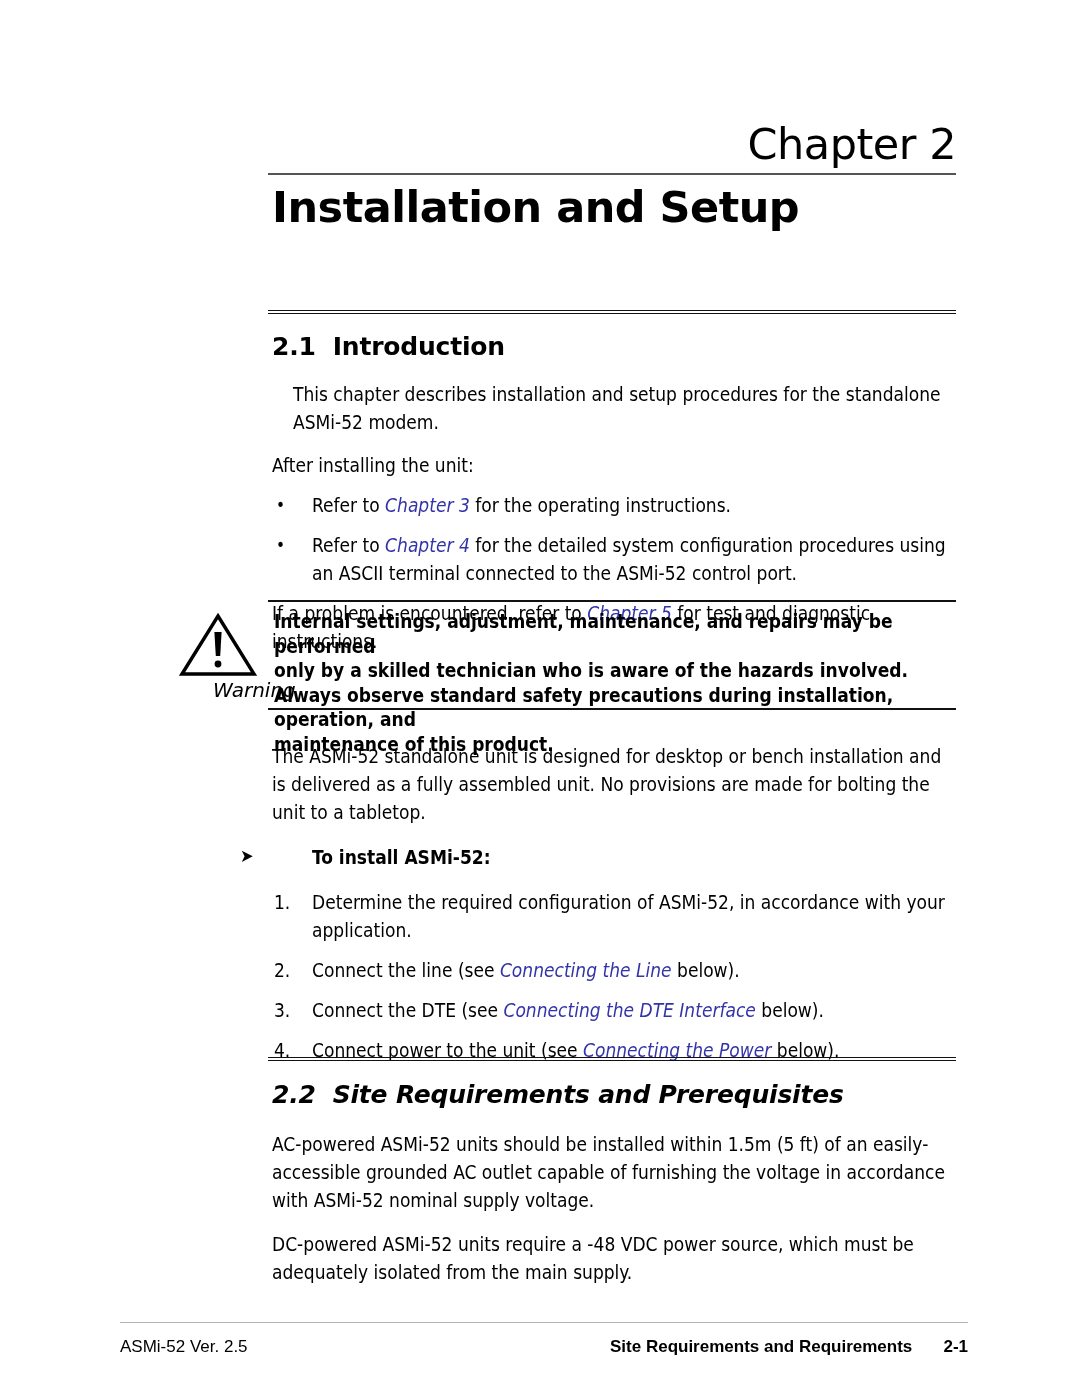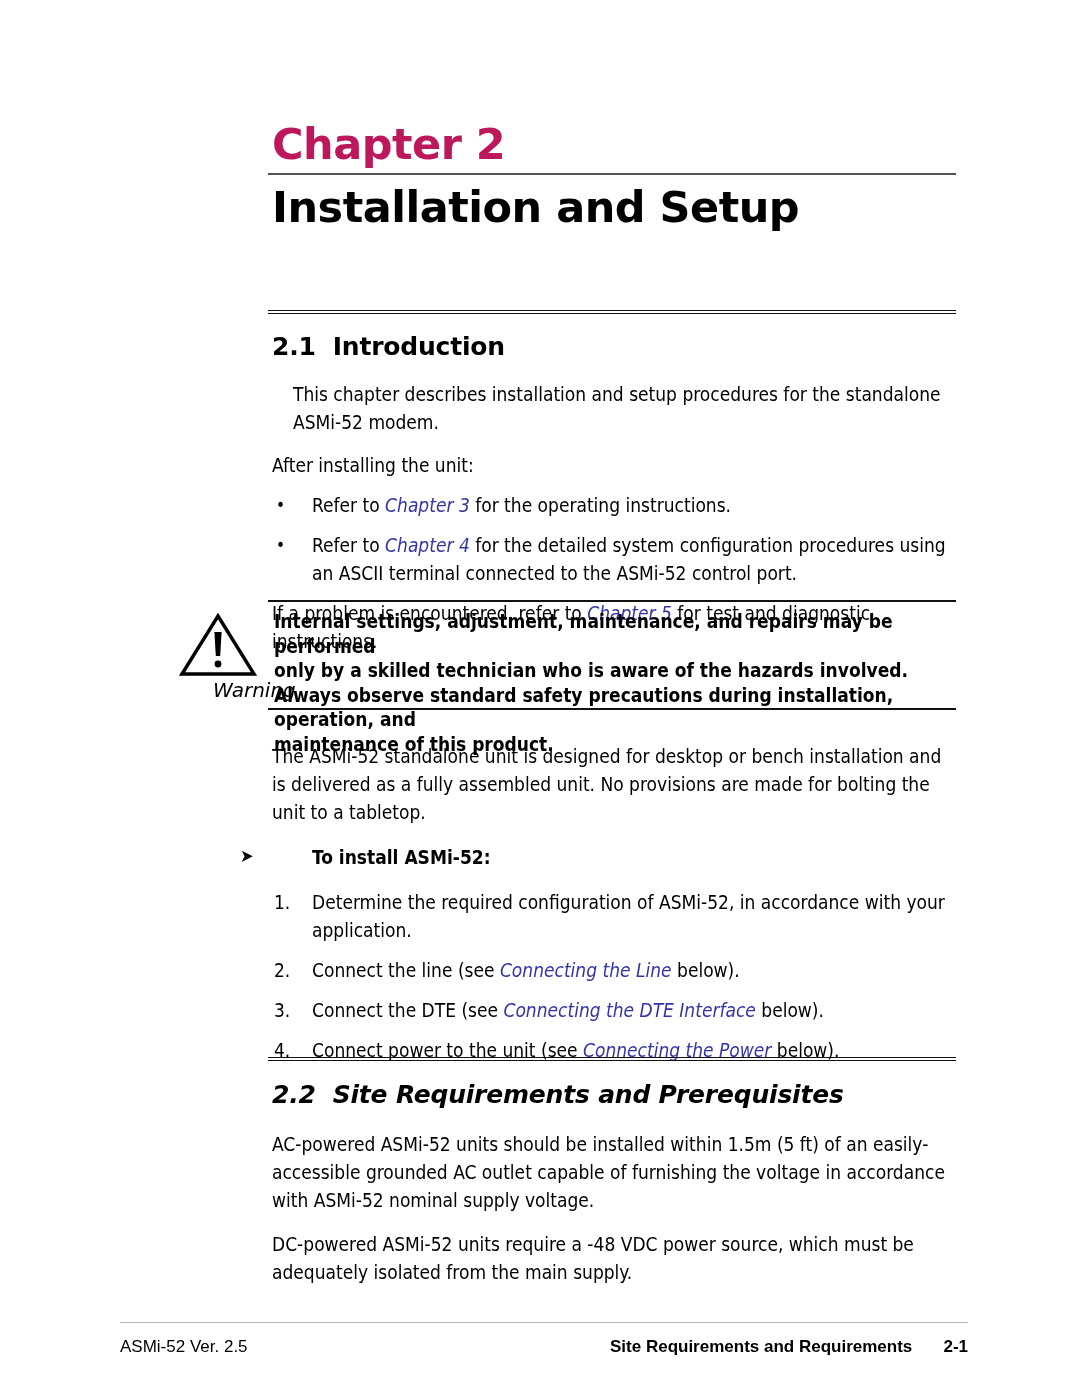--- a/index.html
+++ b/index.html
@@ -33,26 +33,27 @@
 
   
   .chapter-block {
     position: absolute;
     left: 268px;
     top: 118px;
     width: 688px;
   }
   .chapter-num {
     font-family: "DejaVu Sans", sans-serif;
-    font-weight: bold;
+    font-weight: normal;
     font-size: 43px;
     line-height: 52px;
     letter-spacing: -0.5px;
-    color: #be185d;
+    color: #000000;
     padding-left: 4px;
+    text-align: right;
   }
   .chapter-rule {
     border-top: 2px solid #555;
     margin-top: 3px;
     margin-bottom: 4px;
     width: 688px;
   }
   .chapter-title {
     font-family: "DejaVu Sans", sans-serif;
     font-weight: bold;

